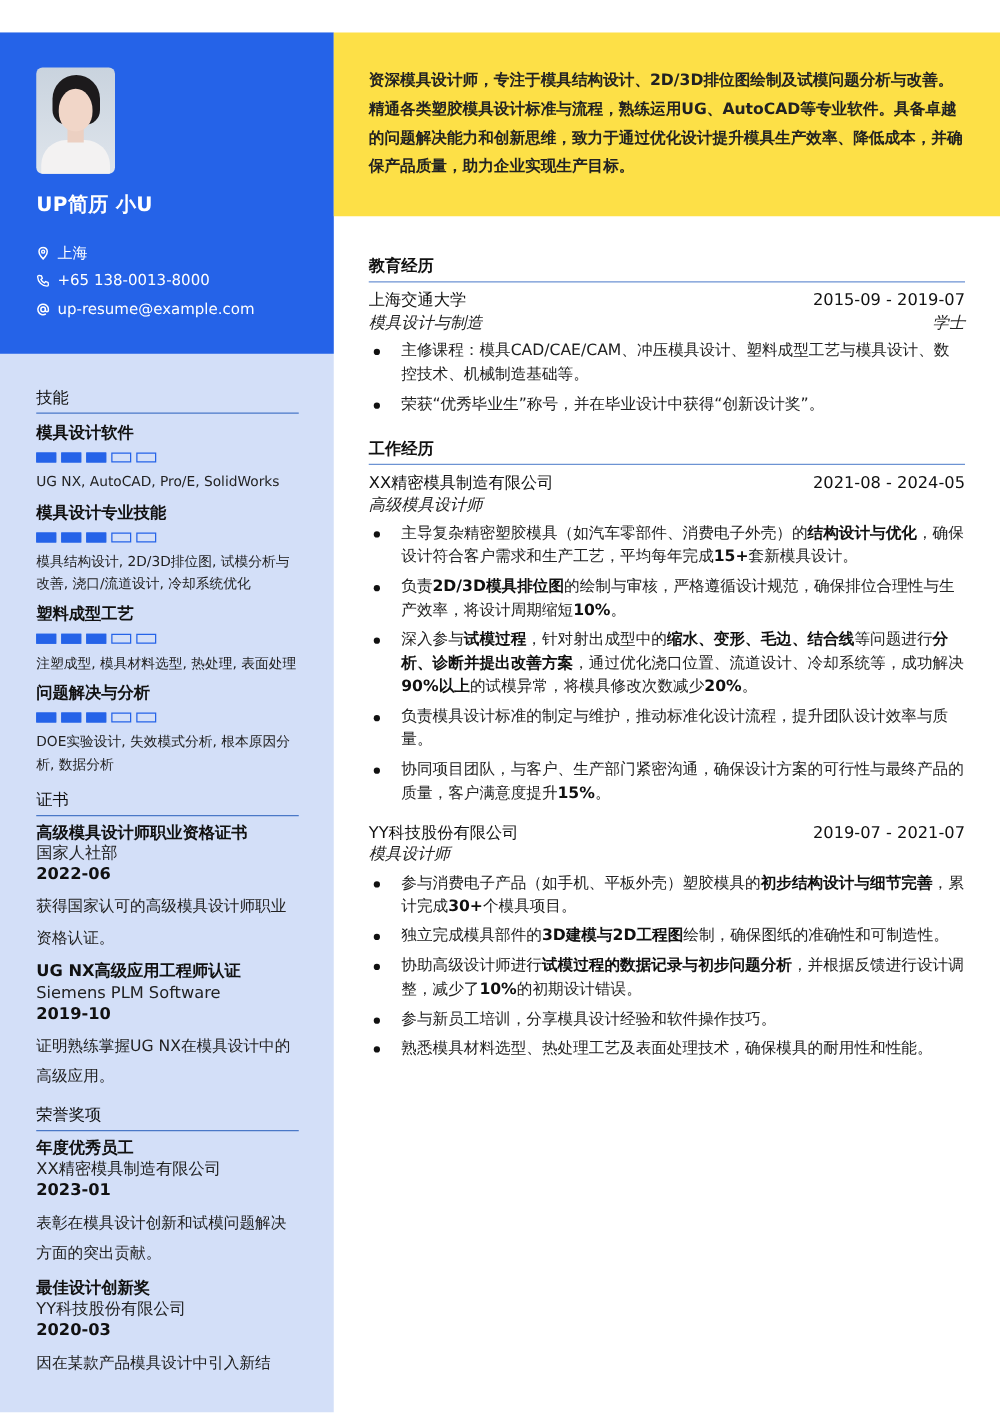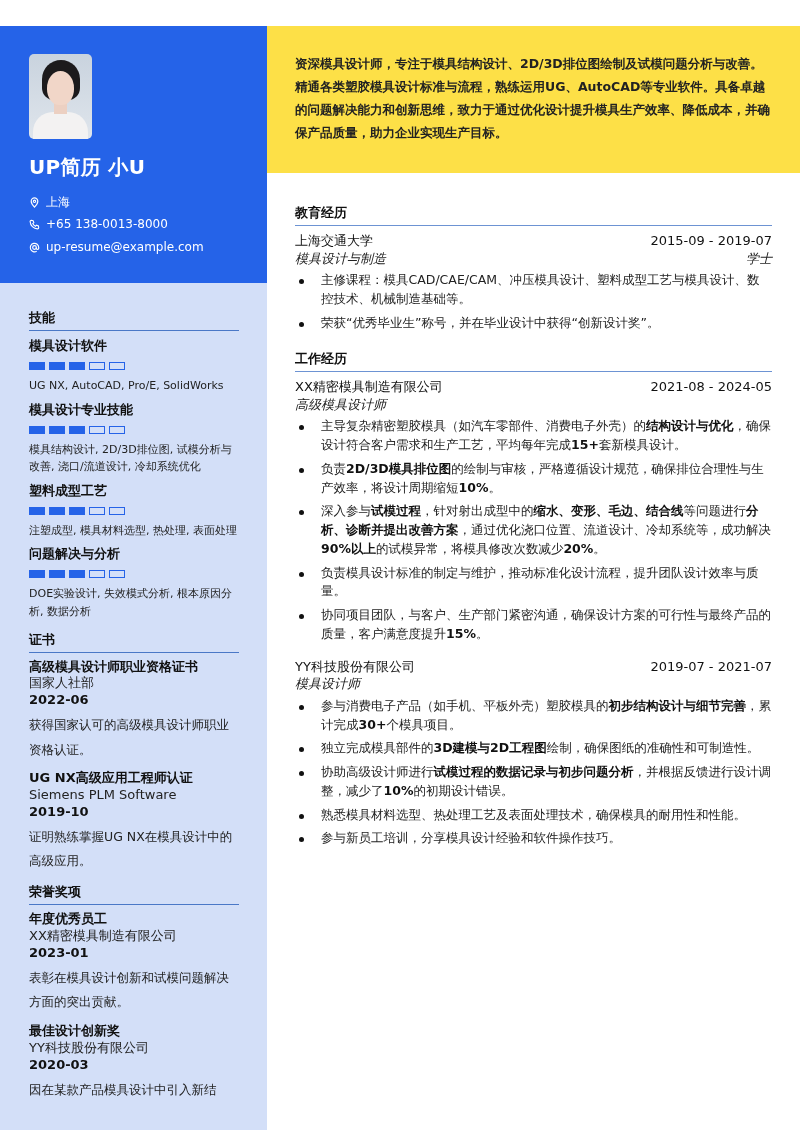--- a/index.html
+++ b/index.html
@@ -10,26 +10,26 @@
 
   
   .sidebar { position: absolute; left: 0; top: 0; width: 267px; height: 1104px; background: #d3dff8; }
   .side-head { position: absolute; left: 0; top: 0; width: 267px; height: 257px; background: #2563e8; color: #fff; }
   .avatar { position: absolute; left: 29px; top: 28px; width: 63px; height: 85px; border-radius: 5px; overflow: hidden;
             background: linear-gradient(180deg, #c9d3de 0%, #dfe5ec 100%); }
   .avatar .hair { position: absolute; left: 13px; top: 6px; width: 38px; height: 40px; border-radius: 19px 19px 12px 12px; background: #1c1a1c; }
   .avatar .face { position: absolute; left: 18px; top: 17px; width: 27px; height: 34px; border-radius: 50% 50% 46% 46%; background: #f1d6c8; }
   .avatar .neck { position: absolute; left: 25px; top: 48px; width: 13px; height: 12px; background: #ecd0c2; }
   .avatar .body { position: absolute; left: 4px; top: 58px; width: 55px; height: 40px; border-radius: 20px 20px 0 0; background: #f3f2f2; }
-  .name { position: absolute; left: 29px; top: 128px; font-size: 20px; font-weight: bold; color: #fff; letter-spacing: 0.3px; }
+  .name { position: absolute; left: 29px; top: 128px; font-size: 16px; font-weight: bold; color: #fff; letter-spacing: 0.3px; }
   .contact { position: absolute; left: 29px; font-size: 12px; color: #fff; display: flex; align-items: center; }
   .contact .ico { width: 11px; height: 11px; margin-right: 6px; display: inline-block; }
 
   .side-body { position: absolute; left: 29px; top: 283px; width: 210px; }
-  .s-title { font-size: 13px; font-weight: bold; color: #111; padding-bottom: 3px; border-bottom: 1.5px solid #4a78c7; margin-bottom: 6px; }
+  .s-title { font-size: 13px; font-weight: normal; color: #111; padding-bottom: 3px; border-bottom: 1.5px solid #4a78c7; margin-bottom: 6px; }
   .skill-name { font-size: 13px; font-weight: bold; color: #111; margin-top: 2px; }
   .level { display: flex; gap: 4px; margin: 7px 0 7px; }
   .level span { width: 16px; height: 8px; border: 1px solid #2563e8; }
   .level span.on { background: #2563e8; }
   .skill-desc { font-size: 11px; color: #222; line-height: 1.6; margin-bottom: 6px; }
 
   .cert { margin-bottom: 8px; }
   .cert-name { font-size: 13px; font-weight: bold; color: #111; line-height: 1.3; }
   .cert-org { font-size: 13px; color: #222; line-height: 1.3; }
   .cert-date { font-size: 13px; font-weight: bold; color: #111; line-height: 1.3; margin-bottom: 4px; }
@@ -217,19 +217,19 @@
           <span>YY科技股份有限公司</span>
           <span>2019-07 - 2021-07</span>
         </div>
         <div class="entry-sub">
           <span>模具设计师</span>
         </div>
         <ul class="bullets">
             <li><span>参与消费电子产品（如手机、平板外壳）塑胶模具的</span><b>初步结构设计与细节完善</b><span>，累计完成</span><b>30+</b><span>个模具项目。</span></li>
             <li><span>独立完成模具部件的</span><b>3D建模与2D工程图</b><span>绘制，确保图纸的准确性和可制造性。</span></li>
             <li><span>协助高级设计师进行</span><b>试模过程的数据记录与初步问题分析</b><span>，并根据反馈进行设计调整，减少了</span><b>10%</b><span>的初期设计错误。</span></li>
+            <li><span>参与新员工培训，分享模具设计经验和软件操作技巧。</span></li>
             <li><span>熟悉模具材料选型、热处理工艺及表面处理技术，确保模具的耐用性和性能。</span></li>
-            <li><span>参与新员工培训，分享模具设计经验和软件操作技巧。</span></li>
           </ul>
       </div>
     </section>
   </main>
 </div>
 
 </body></html>

